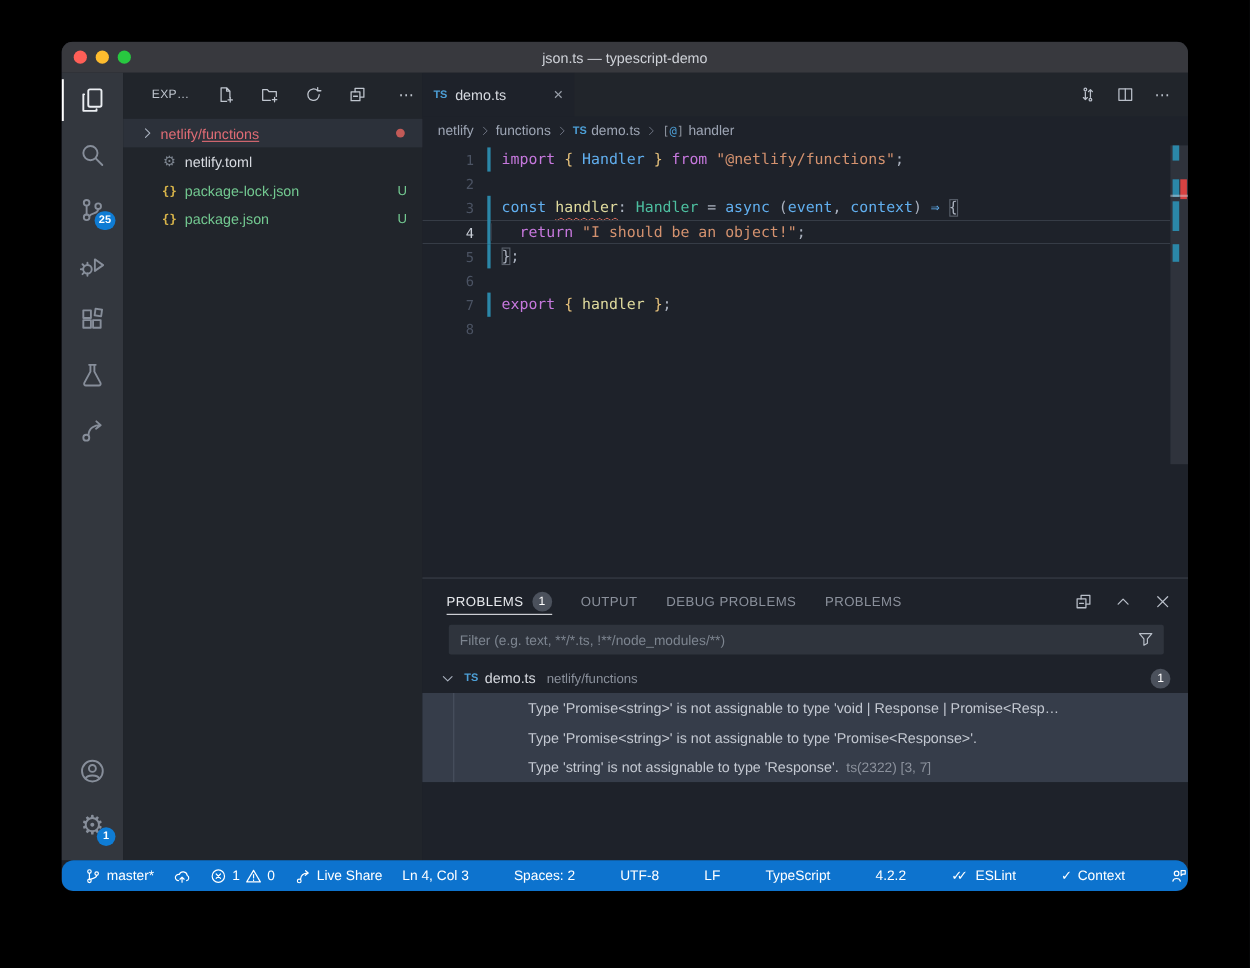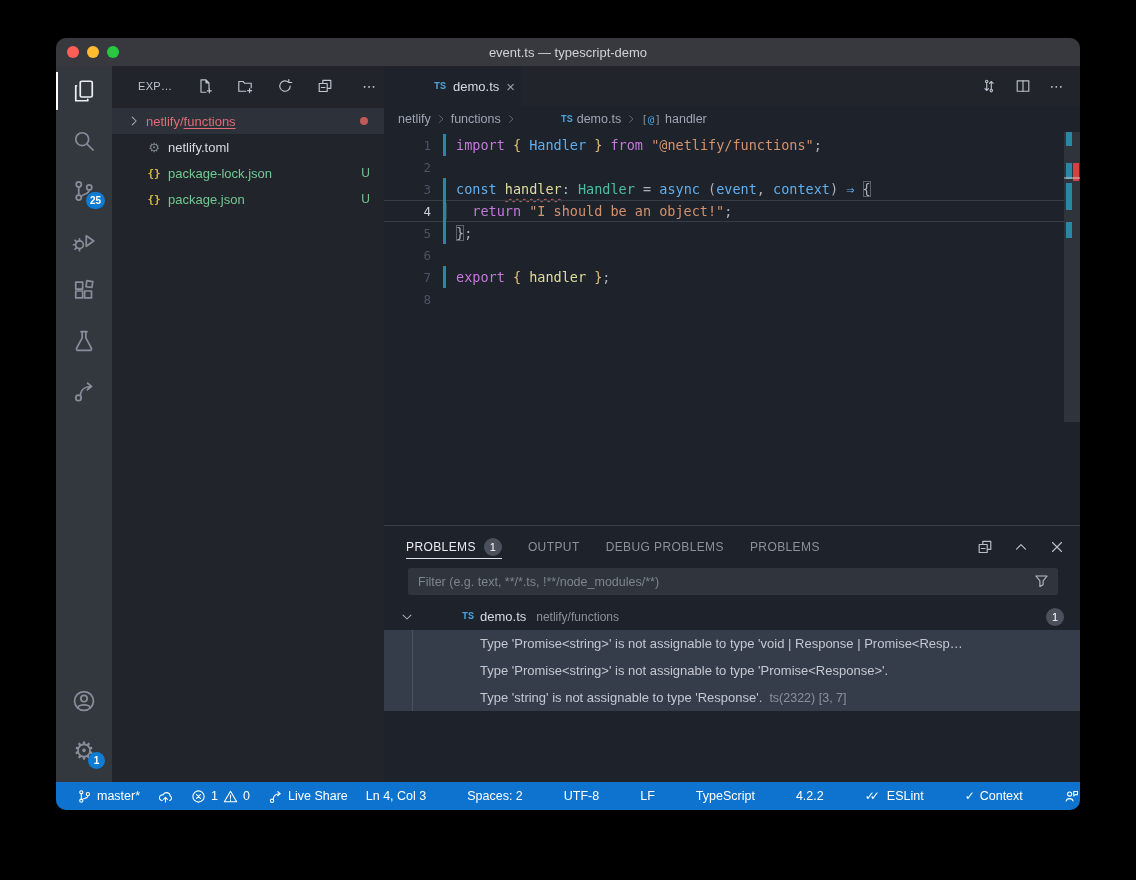--- a/index.html
+++ b/index.html
@@ -37,21 +37,21 @@
   .tr-chev { width:16px; height:16px; margin-right:4px; color:#aab2bf; flex:none; display:flex; align-items:center; justify-content:center; }
   .tr-chev svg { width:14px; height:14px; }
   .tr-icon { width:16px; margin-right:6px; flex:none; text-align:center; }
   .tr-noicon { width:20px; flex:none; }
   .tr-label { flex:1; white-space:nowrap; overflow:hidden; }
   .tr-label .u-line { text-decoration:underline; text-underline-offset:2px; }
   .tr-dot { width:8px; height:8px; border-radius:50%; flex:none; margin-right:6px; }
   .tr-ubadge { font-size:12px; margin-right:4px; }
   .icon-gearfile { color:#7d8590; font-size:13px; }
   .icon-json { color:#d9b54a; font-weight:700; font-size:11px; font-family:"DejaVu Sans Mono",monospace; }
-  .icon-ts { color:#4d9fd6; font-weight:700; font-size:10px; font-family:Liberation Mono, monospace;margin-left:40px; }
+  .icon-ts { color:#4d9fd6; font-weight:700; font-size:10px; font-family:Liberation Sans, sans-serif; }
 
   
   .editorgroup { flex:1; display:flex; flex-direction:column; min-width:0; background:#1e222a; }
   .tabbar { height:40px; background:#21252b; display:flex; align-items:stretch; flex:none; }
   .tab { width:138px; background:#1e222a; display:flex; align-items:center; gap:7px; padding:0 10px; cursor:pointer; }
   .tab-label { color:#d7dae0; font-size:13px; }
   .tab-close { margin-left:auto; color:#9aa0aa; font-size:15px; line-height:1; cursor:pointer; }
   .tab-actions { margin-left:auto; display:flex; align-items:center; gap:16px; padding-right:14px; color:#b9bfc9; }
   .tab-actions .ta { width:18px; height:18px; display:flex; align-items:center; justify-content:center; cursor:pointer; }
   .tab-actions svg { width:16px; height:16px; }
@@ -107,39 +107,39 @@
   .err-block { background:#363d4a; position:relative; flex:none; }
   .err-block::before { content:""; position:absolute; left:28px; top:0; bottom:0; width:1px; background:#4a5160; }
   .err-row { height:27px; display:flex; align-items:center; font-size:13px; color:#c3c8d1; padding-left:96px; white-space:nowrap; overflow:hidden; cursor:pointer; }
   .err-row.first { padding-left:40px; }
   .err-ic { width:16px; height:16px; color:#f14c4c; margin-right:10px; flex:none; }
   .err-ic svg, .err-chev svg { width:16px; height:16px; }
   .err-chev { width:16px; height:16px; color:#aab2bf; margin-right:14px; flex:none; }
   .err-meta { color:#8b919c; margin-left:7px; font-size:12.5px; }
 
   
-  .statusbar { height:28px; background:#0d73ce; display:flex; align-items:center; color:#fff; font-size:12.5px; padding:0 12px 0 12px; gap:0; flex:none; }
+  .statusbar { height:28px; background:#0d73ce; display:flex; align-items:center; color:#fff; font-size:12.5px; padding:0 12px 0 12px; gap:0; flex:none;border-radius:11px; }
   .sb-item { display:flex; align-items:center; gap:5px; padding:0 9px; height:100%; cursor:pointer; white-space:nowrap; }
   .sb-item svg { width:15px; height:15px; }
   .sb-right { margin-left:auto; display:flex; height:100%;gap:23px; }
   .dblcheck { letter-spacing:-5px; margin-right:7px; font-size:12px; }
   .snglcheck { font-size:12px; }
 </style>
 </head>
 <body>
 
 <div class="window">
 
   <div class="titlebar">
     <div class="tl">
       <span style="background:#ff5f57"></span>
       <span style="background:#febc2e"></span>
       <span style="background:#28c840"></span>
     </div>
-    <div class="title-text">event.ts — typescript-demo</div>
+    <div class="title-text">json.ts — typescript-demo</div>
   </div>
 
   <div class="main">
     <div class="activitybar">
       <div id="ab-top">
           <div class="ab-item active">
             <span style="display: inline-flex; align-items: center;">
               <svg viewBox="0 0 16 16" fill="none" stroke="currentColor" stroke-width="1.15" stroke-linecap="round" stroke-linejoin="round">
                 <rect x="5.5" y="1.5" width="8" height="10.5" rx="1"></rect>
                 <path d="M3 4.5 h-0.5 v10 h8 v-1"></path>

